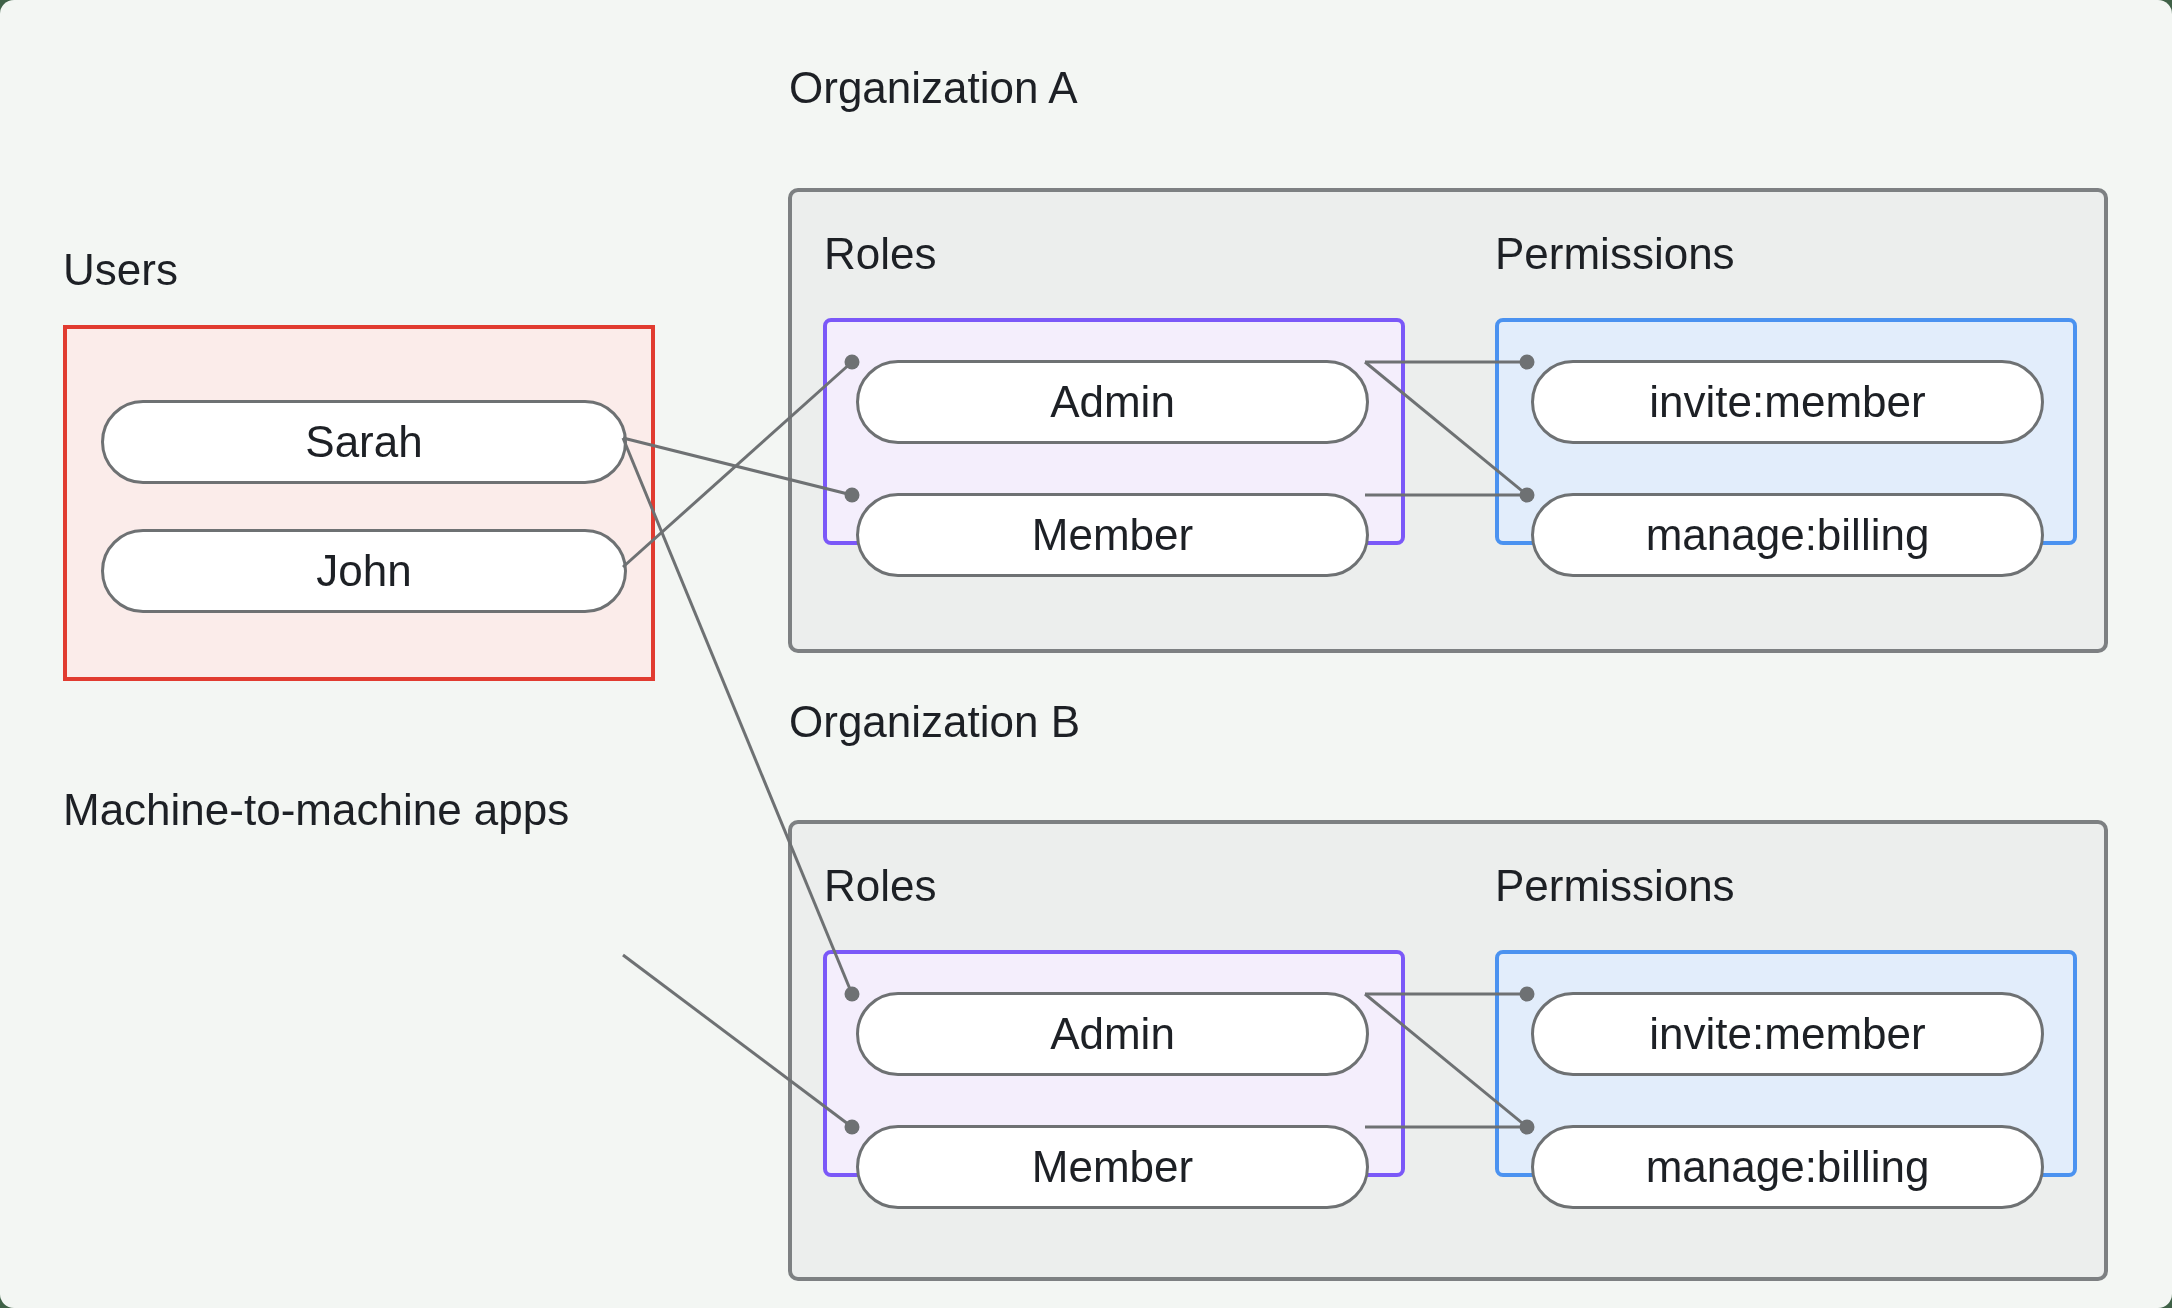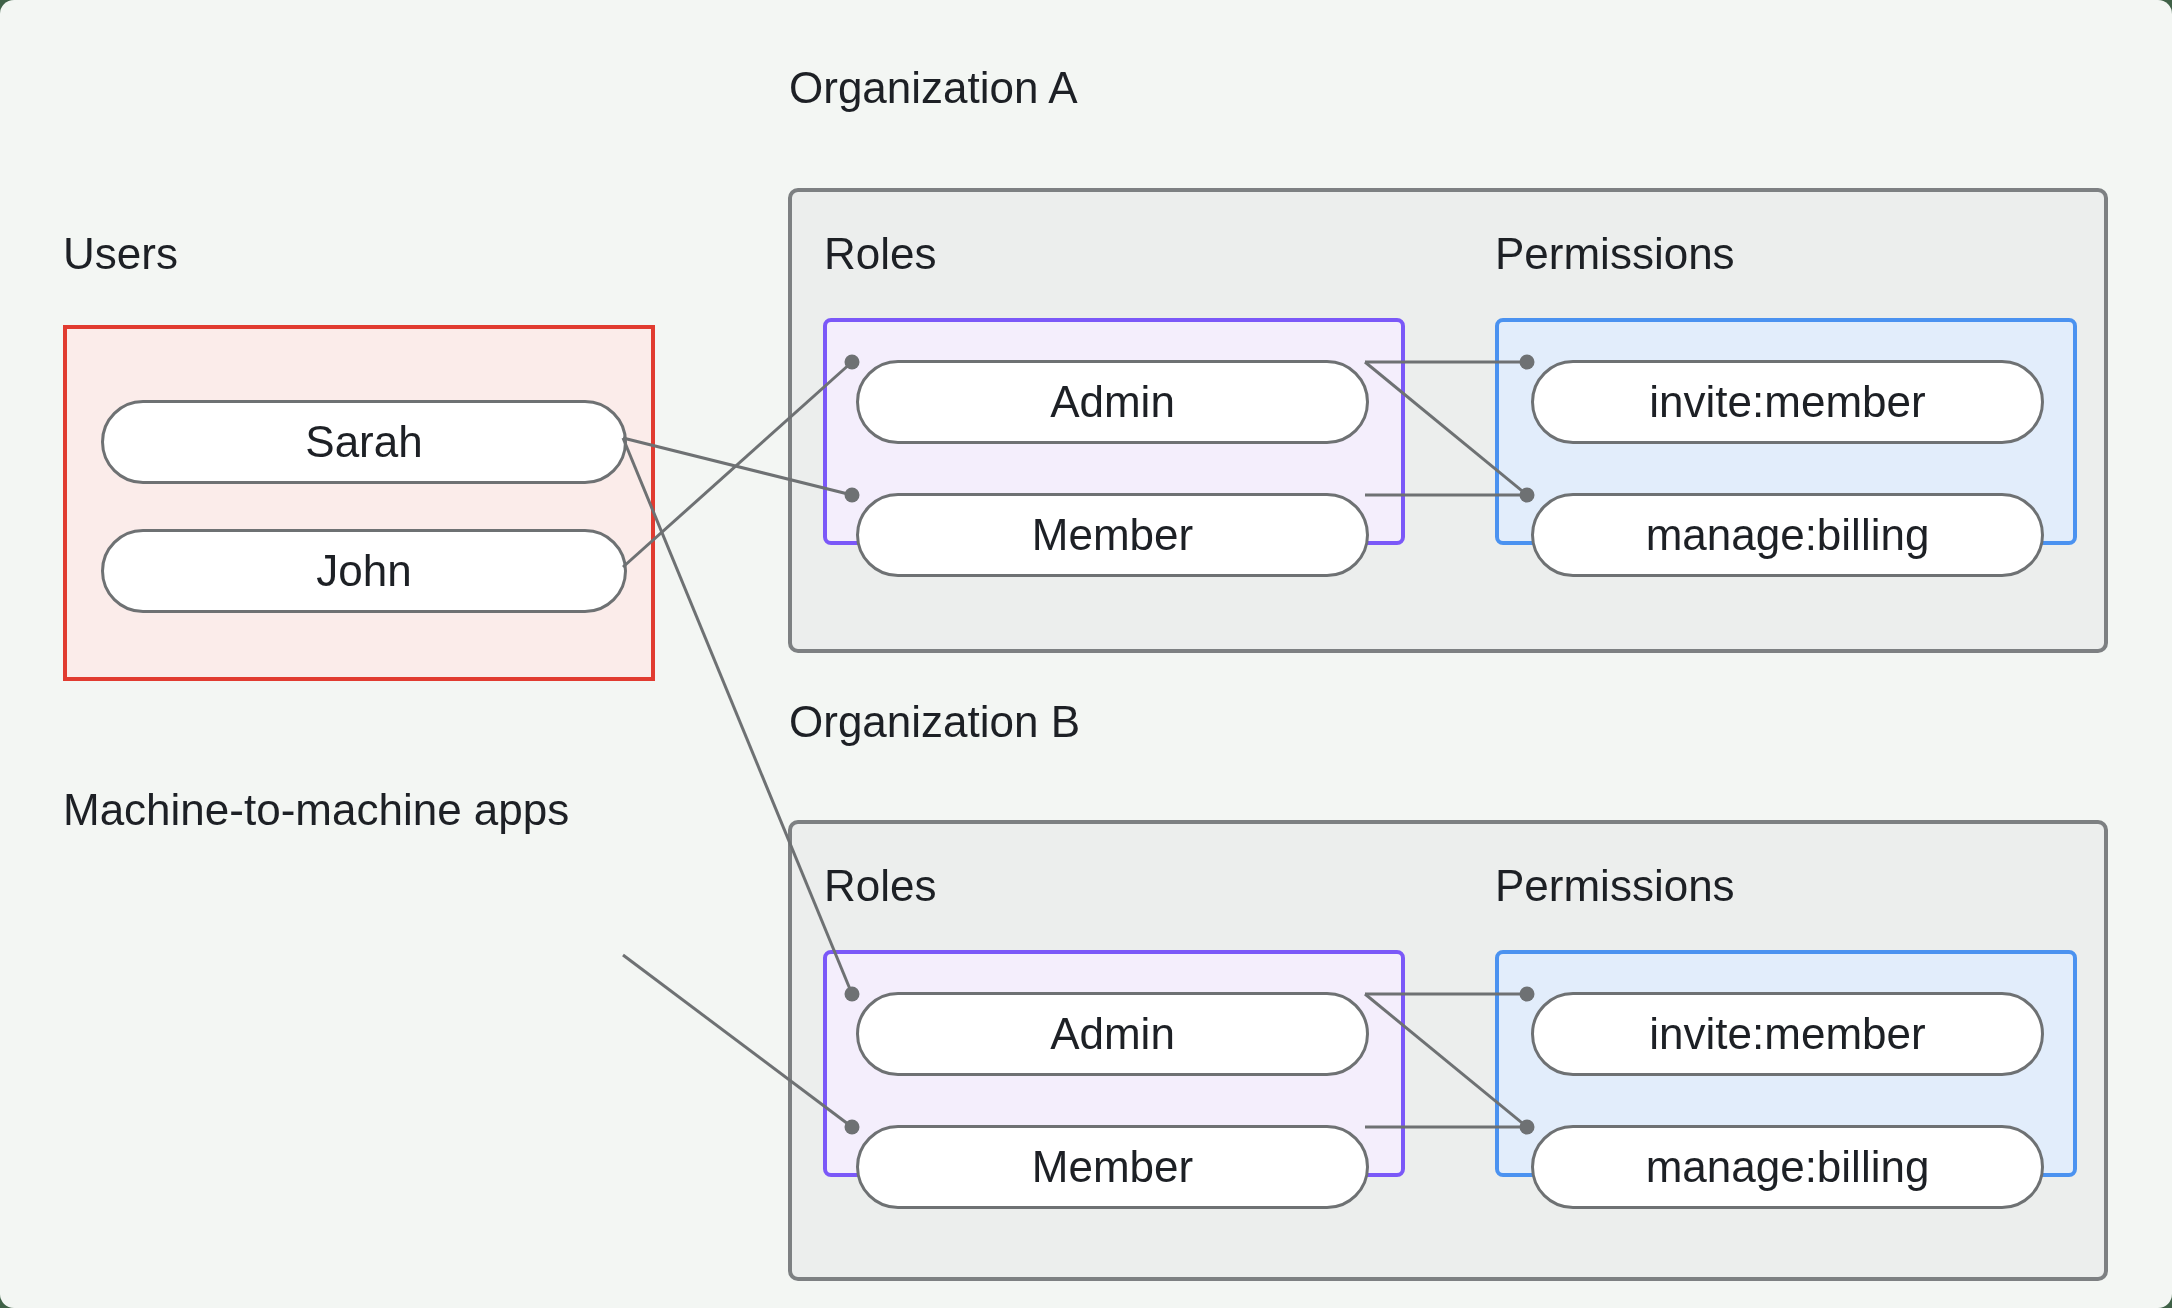--- a/index.html
+++ b/index.html
@@ -17,21 +17,21 @@
     background: var(--canvas-bg, #f3f6f3);
     border-radius: 14px;
   }
 
   .section-label {
     position: absolute;
     font-size: 44px; line-height: 1;
     color: var(--text, #1d2025);
     white-space: nowrap;
   }
-  #users-label  { left: 63px;  top: 232px; }
+  #users-label  { left: 63px;  top: 248px; }
   #m2m-label    { left: 63px;  top: 788px; }
   #org-a-title  { left: 789px; top: 66px;  }
   #org-b-title  { left: 789px; top: 700px; }
 
   .group { position: absolute; border-radius: 0; }
   #users-group {
     left: 63px; top: 325px; width: 592px; height: 356px;
     background: var(--users-fill, #fbecea);
     border: 4px solid var(--users-border, #e13b30);
   }

